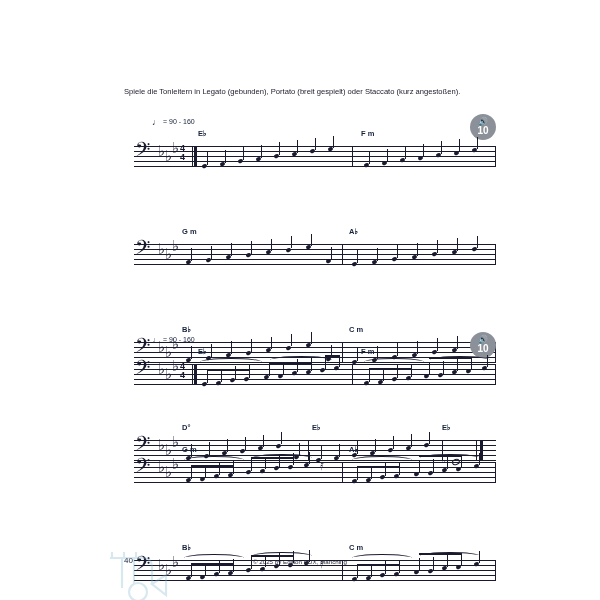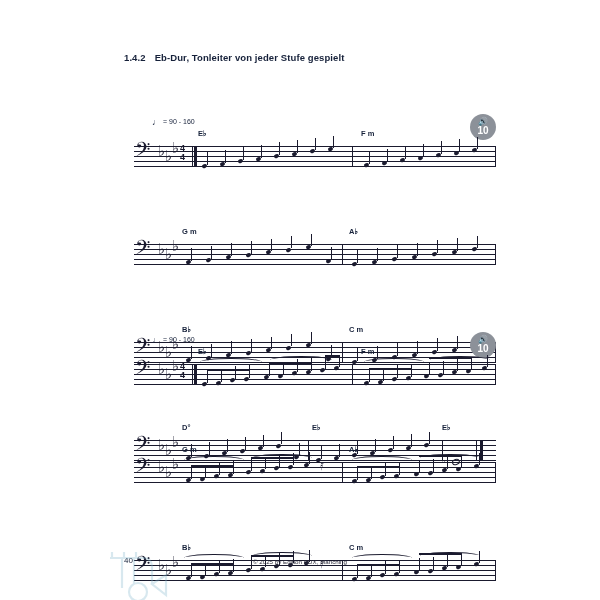--- a/index.html
+++ b/index.html
@@ -240,24 +240,22 @@
     height: 52px;
     opacity: 0.30;
     overflow: hidden;
   }
 </style>
 </head>
 <body>
 
 <div class="page">
 
-  <div class="section-heading">
-    <span class="num">1.4.2</span><span>Eb-Dur, Tonleiter von jeder Stufe gespielt</span>
-  </div>
-
+
+  <div class="intro">Spiele die Tonleitern in Legato (gebunden), Portato (breit gespielt) oder Staccato (kurz angestoßen).</div>
 
   <div class="score" id="score-1">
 
     <div class="tempo" style="left:28px; top:0px;">
       <span class="notehead">♩</span>
       <span>= 90 - 160</span>
     </div>
 
     <div class="badge" style="top:-4px;">
       <span class="speaker">🔊</span>

